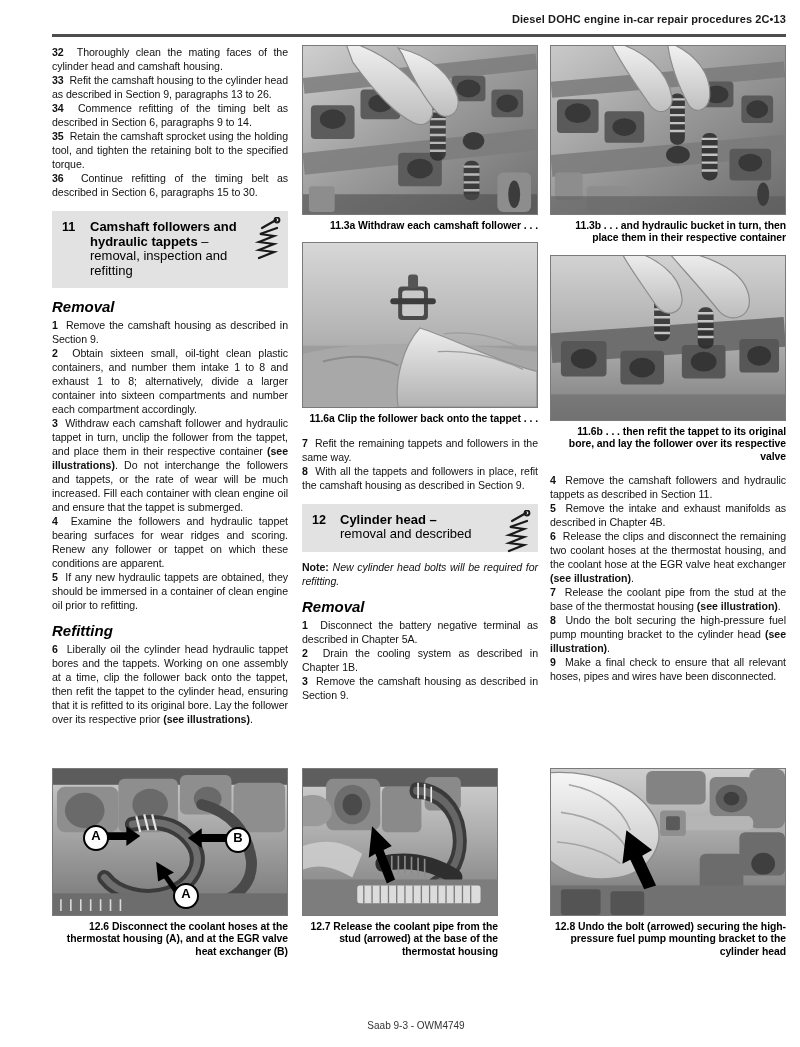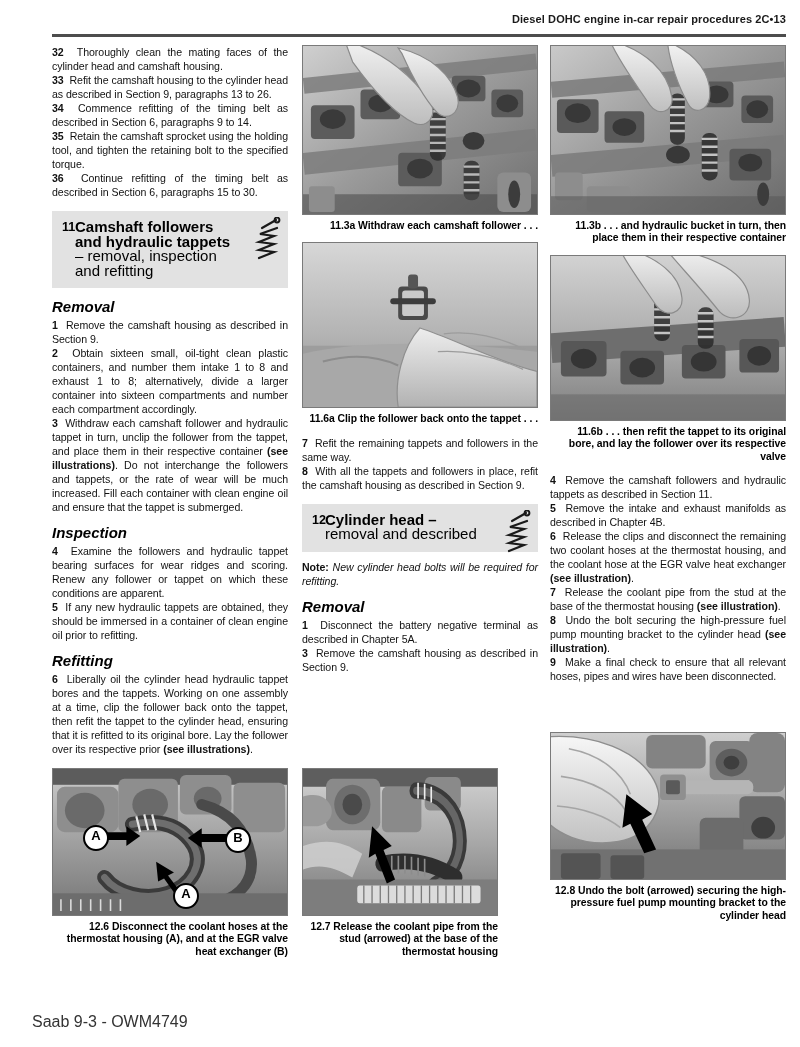--- a/index.html
+++ b/index.html
@@ -85,23 +85,23 @@
     box-sizing: border-box;
   }
   .section-box .sec-num {
     position: absolute;
     left: 10px;
     top: 9px;
     font-size: 12.6px;
     font-weight: bold;
   }
   .section-box .sec-title {
-    margin-left: 15px;
+    margin-left: 30px;
     margin-right: 36px;
-    font-size: 15px;
+    font-size: 13px;
     line-height: 14.6px;
     font-weight: bold;
   }
   .section-box .sec-title .light {
     font-weight: normal;
   }
   .spanner-icon {
     position: absolute;
     right: 6px;
     top: 6px;
@@ -128,22 +128,22 @@
     margin: 5px 0 10px 0;
     letter-spacing: -0.05px;
   }
 
   
   #footer {
     position: absolute;
     left: 0;
     right: 0;
     bottom: 16px;
-    text-align: left;
-    font-size: 16px;
+    text-align: center;
+    font-size: 10px;
     color: #333;
     padding-left: 32px;
   }
 
   
   .marker {
     position: absolute;
     width: 22px;
     height: 22px;
     border-radius: 50%;
@@ -182,21 +182,20 @@
       </g>
       <circle cx="23" cy="3" r="2.4" fill="none" stroke="#1a1a1a" stroke-width="2"></circle>
     </svg>
   </div>
 
   <div class="subhead">Removal</div>
   <p class="para"><span class="num">1</span>&nbsp;&nbsp;<span>Remove the camshaft housing as described in Section 9.</span></p>
   <p class="para"><span class="num">2</span>&nbsp;&nbsp;<span>Obtain sixteen small, oil-tight clean plastic containers, and number them intake 1 to 8 and exhaust 1 to 8; alternatively, divide a larger container into sixteen compartments and number each compartment accordingly.</span></p>
   <p class="para"><span class="num">3</span>&nbsp;&nbsp;<span>Withdraw each camshaft follower and hydraulic tappet in turn, unclip the follower from the tappet, and place them in their respective container </span><b>(see illustrations)</b><span>. Do not interchange the followers and tappets, or the rate of wear will be much increased. Fill each container with clean engine oil and ensure that the tappet is submerged.</span></p>
 
-  <div class="subhead">Inspection</div>
   <p class="para"><span class="num">4</span>&nbsp;&nbsp;<span>Examine the followers and hydraulic tappet bearing surfaces for wear ridges and scoring. Renew any follower or tappet on which these conditions are apparent.</span></p>
   <p class="para"><span class="num">5</span>&nbsp;&nbsp;<span>If any new hydraulic tappets are obtained, they should be immersed in a container of clean engine oil prior to refitting.</span></p>
 
   <div class="subhead">Refitting</div>
   <p class="para"><span class="num">6</span>&nbsp;&nbsp;<span>Liberally oil the cylinder head hydraulic tappet bores and the tappets. Working on one assembly at a time, clip the follower back onto the tappet, then refit the tappet to the cylinder head, ensuring that it is refitted to its original bore. Lay the follower over its respective prior </span><b>(see illustrations)</b><span>.</span></p>
 </div>
 
 <div class="col" id="col-mid">
 
   <div class="photo" style="height:170px;">
@@ -296,20 +295,21 @@
         <path d="M23 11 L6 17 L20 19 L5 25 L20 27 L5 33 L20 35 L5 41"></path>
       </g>
       <circle cx="23" cy="3" r="2.4" fill="none" stroke="#1a1a1a" stroke-width="2"></circle>
     </svg>
   </div>
 
   <p class="para"><b>Note:</b><i> New cylinder head bolts will be required for refitting.</i></p>
 
   <div class="subhead">Removal</div>
   <p class="para"><span class="num">1</span>&nbsp;&nbsp;<span>Disconnect the battery negative terminal as described in Chapter 5A.</span></p>
+  <p class="para"><span class="num">2</span>&nbsp;&nbsp;<span>Drain the cooling system as described in Chapter 1B.</span></p>
   <p class="para"><span class="num">3</span>&nbsp;&nbsp;<span>Remove the camshaft housing as described in Section 9.</span></p>
 </div>
 
 <div class="col" id="col-right">
 
   <div class="photo" style="height:170px;">
     <svg class="ph-svg" viewBox="0 0 236 170" preserveAspectRatio="none">
       <defs>
         <linearGradient id="rg1" x1="0" y1="0" x2="1" y2="1">
           <stop offset="0" stop-color="#c9c9c9"></stop>
@@ -497,21 +497,21 @@
       <path d="M0 78 C 30 70, 50 74, 72 86 L 60 110 C 36 98, 18 96, 0 102 Z" fill="#cfcfcf" opacity="0.85"></path>
 
       <g fill="#000">
         <path d="M102 116 L88 86 L80 90 L84 58 L108 78 L98 82 L112 112 Z"></path>
       </g>
     </svg>
   </div>
   <div class="caption">12.7  Release the coolant pipe from the stud (arrowed) at the base of the thermostat housing</div>
 </div>
 
-<div style="position:absolute; left:550px; top:732px; width:236px;">
+<div style="position:absolute; left:550px; top:768px; width:236px;">
   <div class="photo" style="height:148px;">
     <svg class="ph-svg" viewBox="0 0 236 148" preserveAspectRatio="none">
       <defs>
         <linearGradient id="bg3" x1="0" y1="0" x2="0" y2="1">
           <stop offset="0" stop-color="#cfcfcf"></stop>
             <stop offset="0.5" stop-color="#a3a3a3"></stop>
             <stop offset="1" stop-color="#747474"></stop>
         </linearGradient>
         <linearGradient id="skin5" x1="0" y1="0" x2="0" y2="1">
           <stop offset="0" stop-color="#f6f6f6"></stop>

